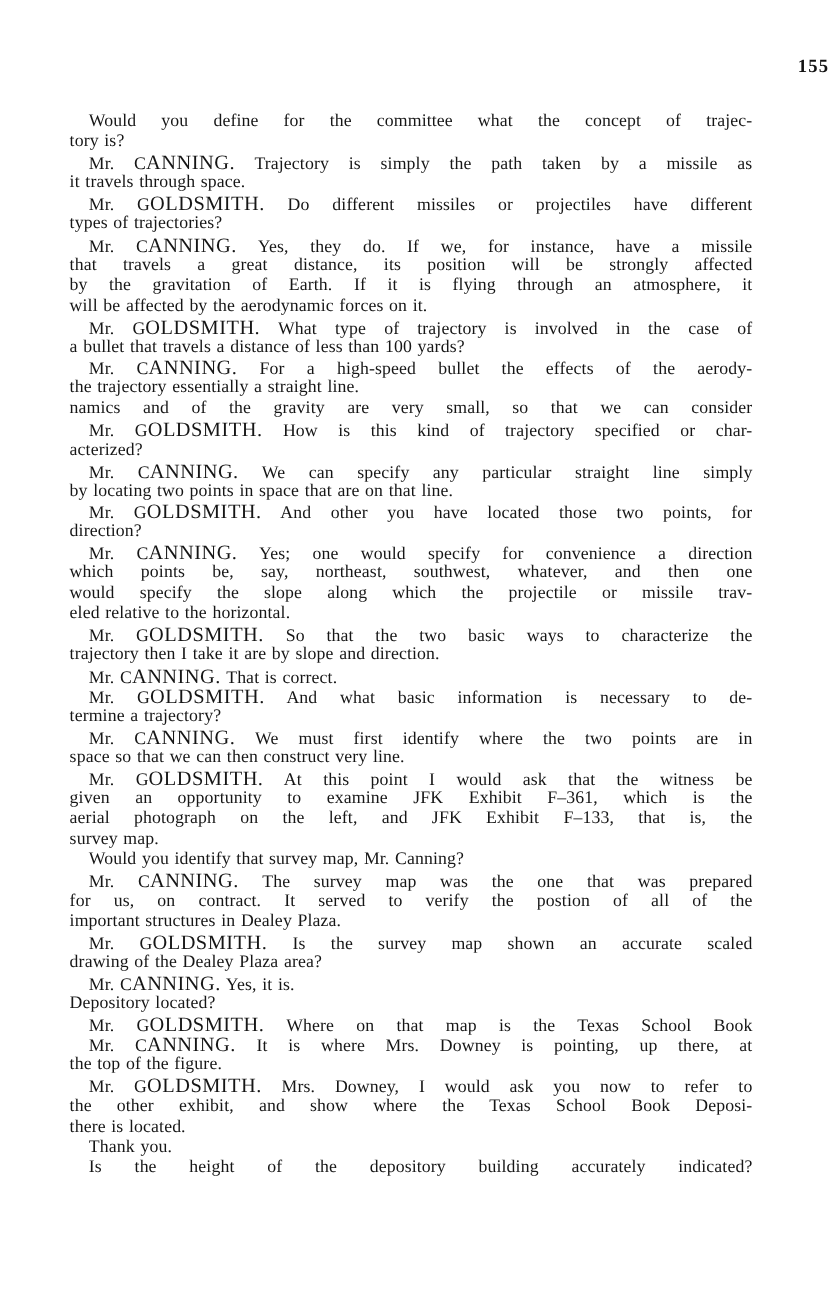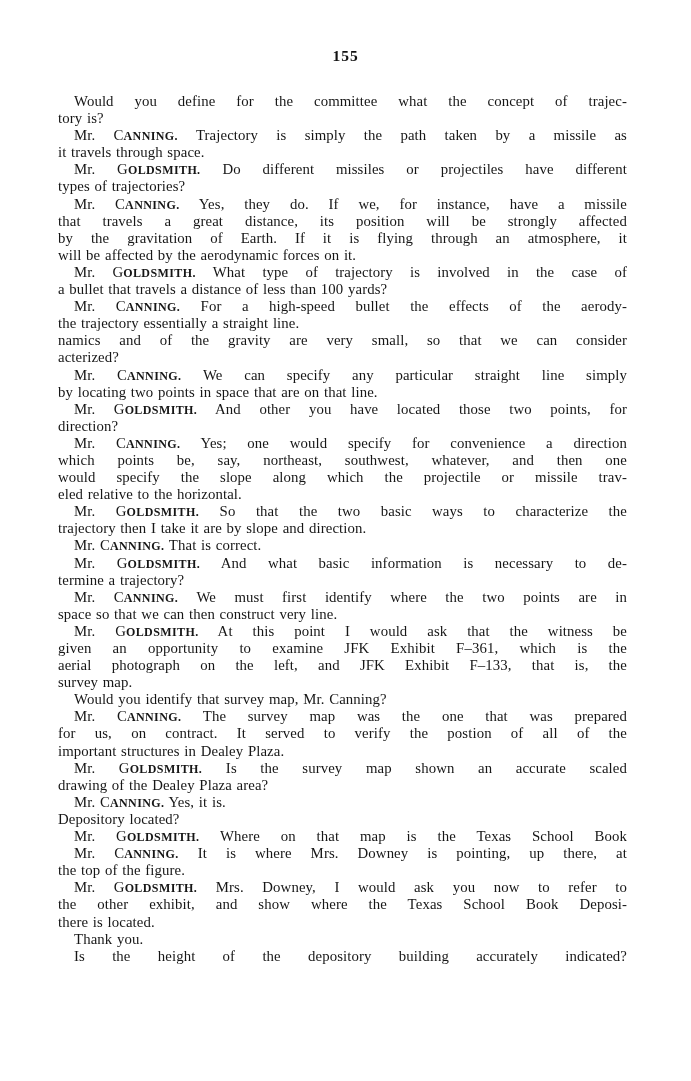--- a/index.html
+++ b/index.html
@@ -14,21 +14,21 @@
     background: #ffffff;
     overflow: hidden;
     font-family: "Liberation Serif", "DejaVu Serif", serif;
     color: #161616;
   }
   .page-number {
     position: absolute;
     top: 47px;
     left: 0;
     width: 100%;
-    text-align: center;
+    text-align: right;
     font-size: 15.5px;
     font-weight: 600;
     letter-spacing: 1px;
     color: #121212;
   }
   .transcript {
     position: absolute;
     left: 58px;
     top: 93px;
     width: 569px;
@@ -43,23 +43,22 @@
     word-spacing: 0.06em;
     letter-spacing: 0.1px;
   }
   .line.end {
     text-align-last: left;
   }
   .line.indent {
     padding-left: 16px;
   }
   .sc {
-    font-size: 12px;
+    font-size: 17px;
     letter-spacing: 0.4px;
-    font-weight: bold;
   }
 </style>
 </head>
 <body>
 
 <div class="page">
   <div class="page-number">155</div>
   <div class="transcript">
       <div class="line indent"><span>Would you define for the committee what the concept of trajec-</span></div>
       <div class="line end"><span>tory is?</span></div>
@@ -69,20 +68,21 @@
       <div class="line end"><span>types of trajectories?</span></div>
       <div class="line indent"><span>Mr. C</span><span class="sc">ANNING.</span><span> Yes, they do. If we, for instance, have a missile</span></div>
       <div class="line"><span>that travels a great distance, its position will be strongly affected</span></div>
       <div class="line"><span>by the gravitation of Earth. If it is flying through an atmosphere, it</span></div>
       <div class="line end"><span>will be affected by the aerodynamic forces on it.</span></div>
       <div class="line indent"><span>Mr. G</span><span class="sc">OLDSMITH.</span><span> What type of trajectory is involved in the case of</span></div>
       <div class="line end"><span>a bullet that travels a distance of less than 100 yards?</span></div>
       <div class="line indent"><span>Mr. C</span><span class="sc">ANNING.</span><span> For a high-speed bullet the effects of the aerody-</span></div>
       <div class="line end"><span>the trajectory essentially a straight line.</span></div>
       <div class="line"><span>namics and of the gravity are very small, so that we can consider</span></div>
+      <div class="line indent"><span>Mr. G</span><span class="sc">OLDSMITH.</span><span> How is this kind of trajectory specified or char-</span></div>
       <div class="line end"><span>acterized?</span></div>
       <div class="line indent"><span>Mr. C</span><span class="sc">ANNING.</span><span> We can specify any particular straight line simply</span></div>
       <div class="line end"><span>by locating two points in space that are on that line.</span></div>
       <div class="line indent"><span>Mr. G</span><span class="sc">OLDSMITH.</span><span> And other you have located those two points, for</span></div>
       <div class="line end"><span>direction?</span></div>
       <div class="line indent"><span>Mr. C</span><span class="sc">ANNING.</span><span> Yes; one would specify for convenience a direction</span></div>
       <div class="line"><span>which points be, say, northeast, southwest, whatever, and then one</span></div>
       <div class="line"><span>would specify the slope along which the projectile or missile trav-</span></div>
       <div class="line end"><span>eled relative to the horizontal.</span></div>
       <div class="line indent"><span>Mr. G</span><span class="sc">OLDSMITH.</span><span> So that the two basic ways to characterize the</span></div>

